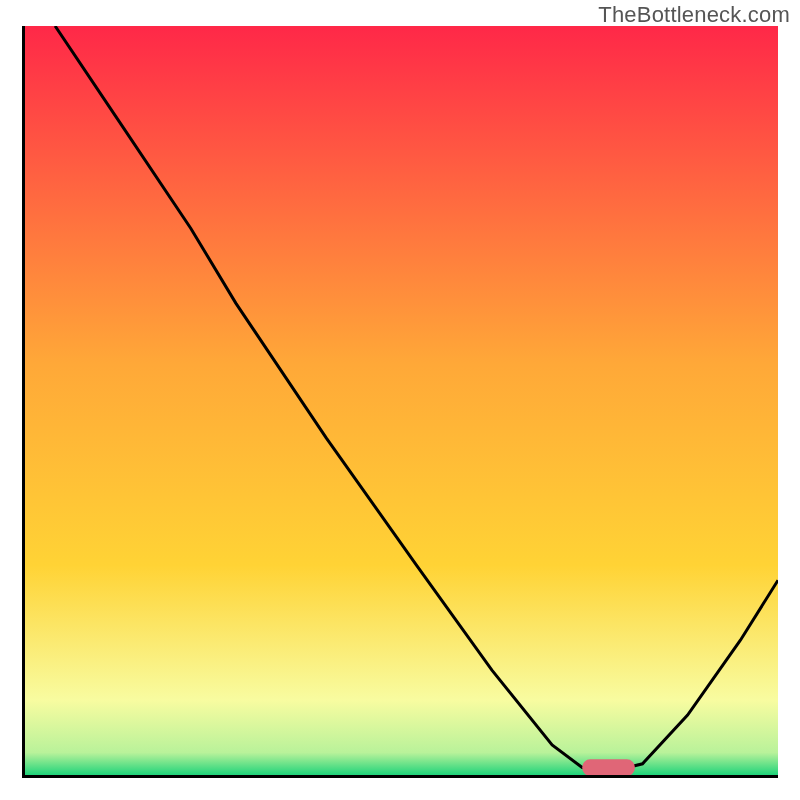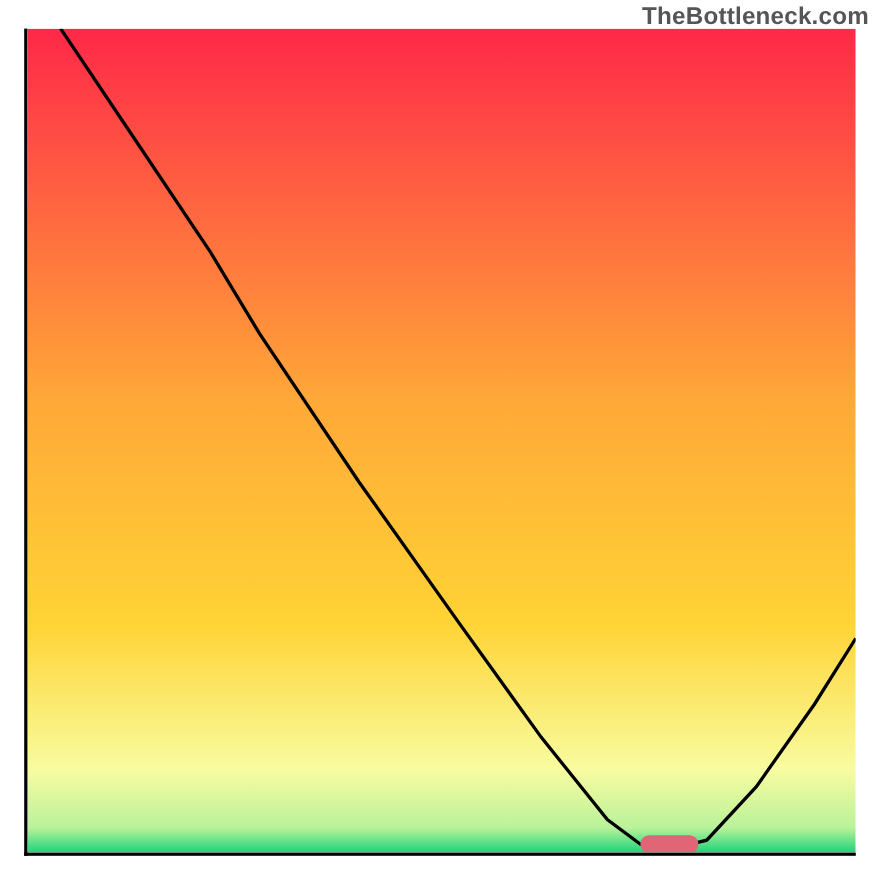--- a/index.html
+++ b/index.html
@@ -10,21 +10,21 @@
     background: #ffffff;
     font-family: Arial, Helvetica, sans-serif;
     position: relative;
   }
   .watermark {
     position: absolute;
     top: 2px;
     right: 10px;
     color: #555;
     font-size: 22px;
-    font-weight: 700;
+    font-weight: 400;
     letter-spacing: 0.2px;
   }
   .plot-area {
     position: absolute;
     left: 22px;
     top: 26px;
     width: 756px;
     height: 752px;
     border-left: 3px solid #000;
     border-bottom: 3px solid #000;

